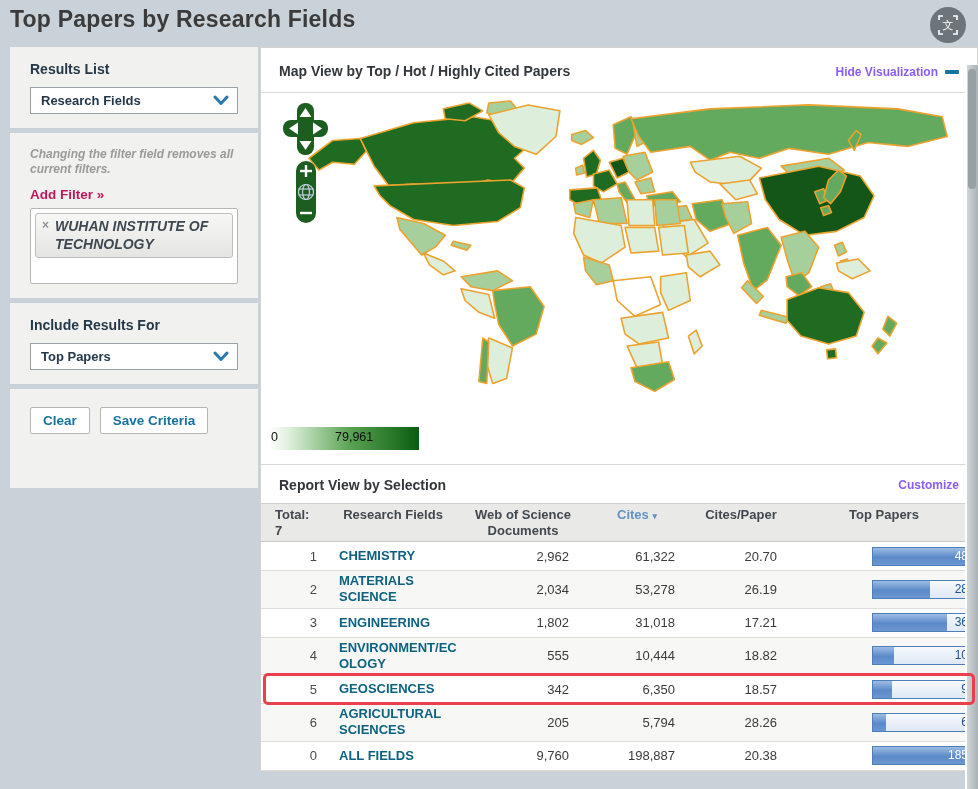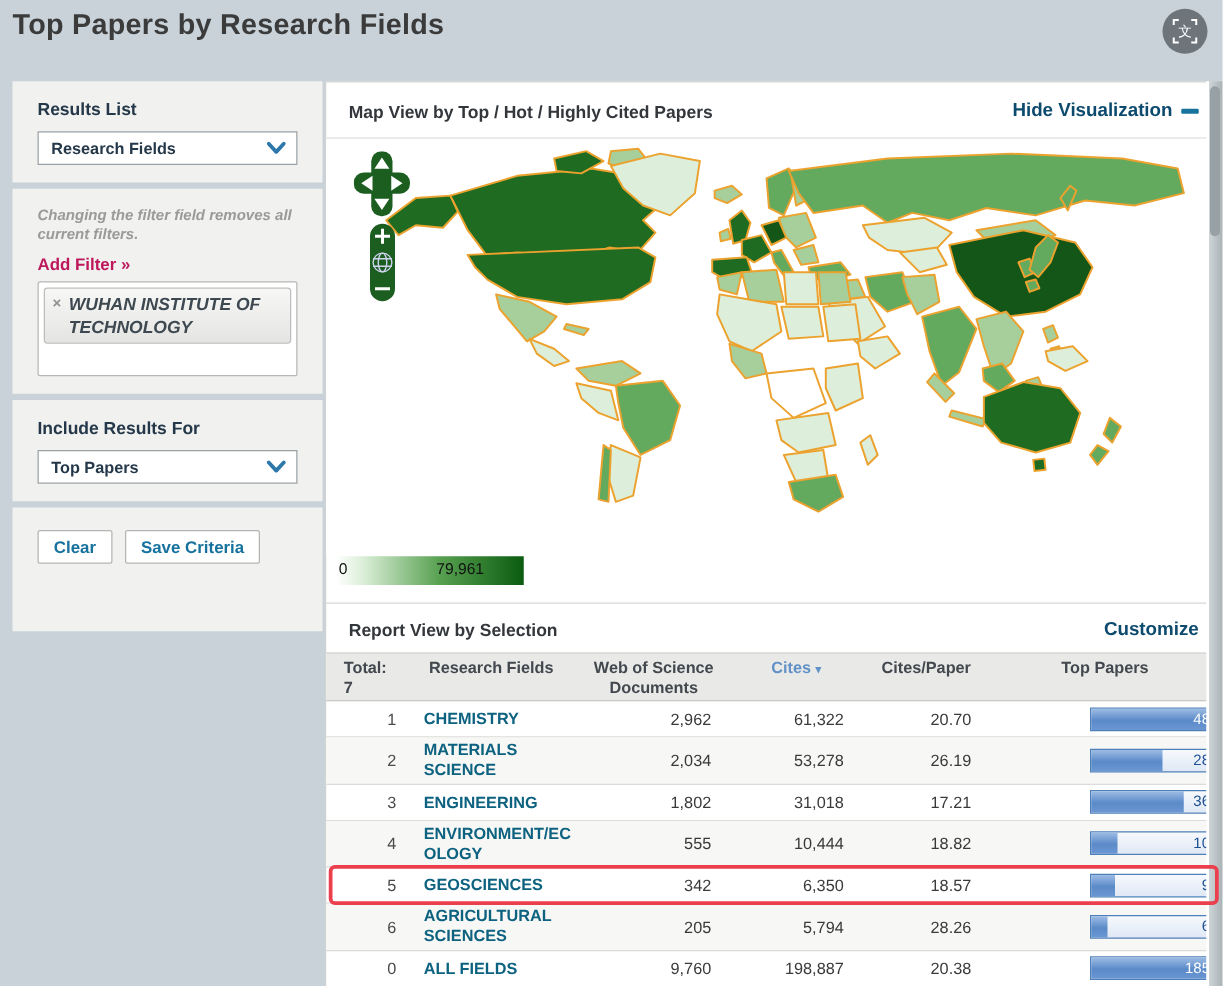--- a/index.html
+++ b/index.html
@@ -1,20 +1,20 @@
 <!DOCTYPE html>
 <html><head>
 <meta charset="utf-8">
 <style>
   * { margin:0; padding:0; box-sizing:border-box; }
   html,body { width:978px; height:789px; overflow:hidden; }
   body { background:#c8d2d8; font-family:"Liberation Sans", sans-serif; position:relative; }
 
   
-  .page-header { position:relative; height:65px; padding:6px 0 0 10px; }
+  .page-header { position:relative; height:47px; padding:6px 0 0 10px; }
   .page-header h1 { font-size:23px; font-weight:bold; color:#3b3b3b; letter-spacing:.2px; }
   .translate-btn { position:absolute; top:7px; right:12px; width:36px; height:36px; border-radius:50%;
     background:#6d757b; display:flex; align-items:center; justify-content:center; cursor:pointer; }
 
   
   .content { display:flex; align-items:flex-start; padding-left:10px; }
 
   
   .sidebar { width:248px; flex:0 0 248px; }
   .sb-section { background:#f1f1ef; padding:14px 20px; margin-bottom:5px; }
@@ -33,32 +33,32 @@
   .filter-tag .t { color:#3d4850; font-size:14px; font-weight:bold; line-height:1.25;font-style:italic; }
   .btn-row { display:flex; gap:10px; padding:4px 0 40px 0; }
   .btn { background:#fff; border:1px solid #b5b5b3; border-radius:2px; padding:5px 12px; font-size:13.5px;
     font-weight:bold; color:#17729e; cursor:pointer; font-family:"Liberation Sans",sans-serif; }
 
   
   .panel { flex:1 1 auto; background:#fff; border:1px solid #d2d2d0; margin-left:2px; min-height:724px; position:relative; }
   .panel-hdr { display:flex; justify-content:space-between; align-items:center; padding:14px 18px 12px 18px;
     border-bottom:1px solid #dadada; }
   .panel-hdr .ph-title { font-size:14px; font-weight:bold; color:#33373b; }
-  .link { color:#0c4a6e; font-size:15px; font-weight:bold; text-decoration:none; cursor:pointer; }
+  .link { color:#8b5cf6; font-size:12px; font-weight:bold; text-decoration:none; cursor:pointer; }
   .minus-glyph { display:inline-block; width:14px; height:4px; background:#17729e; border-radius:1px; margin-left:7px; vertical-align:2px; }
 
   
   .map-area { position:relative; height:332px; background:#fff; }
   .world-svg { position:absolute; left:34px; top:4px; }
   .map-controls { position:absolute; left:22px; top:10px; width:46px; height:130px; }
   .map-legend-row { height:32px; position:relative; }
   .map-legend { position:absolute; left:8px; top:2px; width:150px; height:23px;
     background:linear-gradient(to right,#ffffff,#dcefd9 14%,#58a151 55%,#0b5c10); }
   .map-legend .lg-min { position:absolute; left:2px; top:3px; font-size:12.5px; color:#111; }
-  .map-legend .lg-max { position:absolute; left:80px; top:3px; font-size:12.5px; color:#111; }
+  .map-legend .lg-max { position:absolute; left:66px; top:3px; font-size:12.5px; color:#111; }
 
   
   .report-hdr { display:flex; justify-content:space-between; align-items:center; padding:12px 18px 10px 18px;
     border-top:1px solid #d7d7d5;margin-top:7px; }
   .report-hdr .ph-title { font-size:14px; font-weight:bold; color:#33373b; }
 
   .rtable { font-size:13px; }
   .thead { display:flex; background:#e9e9e8; border-top:1px solid #d2d2d0; border-bottom:1px solid #c9c9c7;
     align-items:flex-start; min-height:36px; padding:3px 0; }
   .cell-rank { width:62px; flex:0 0 62px; text-align:right; padding-right:6px; }

